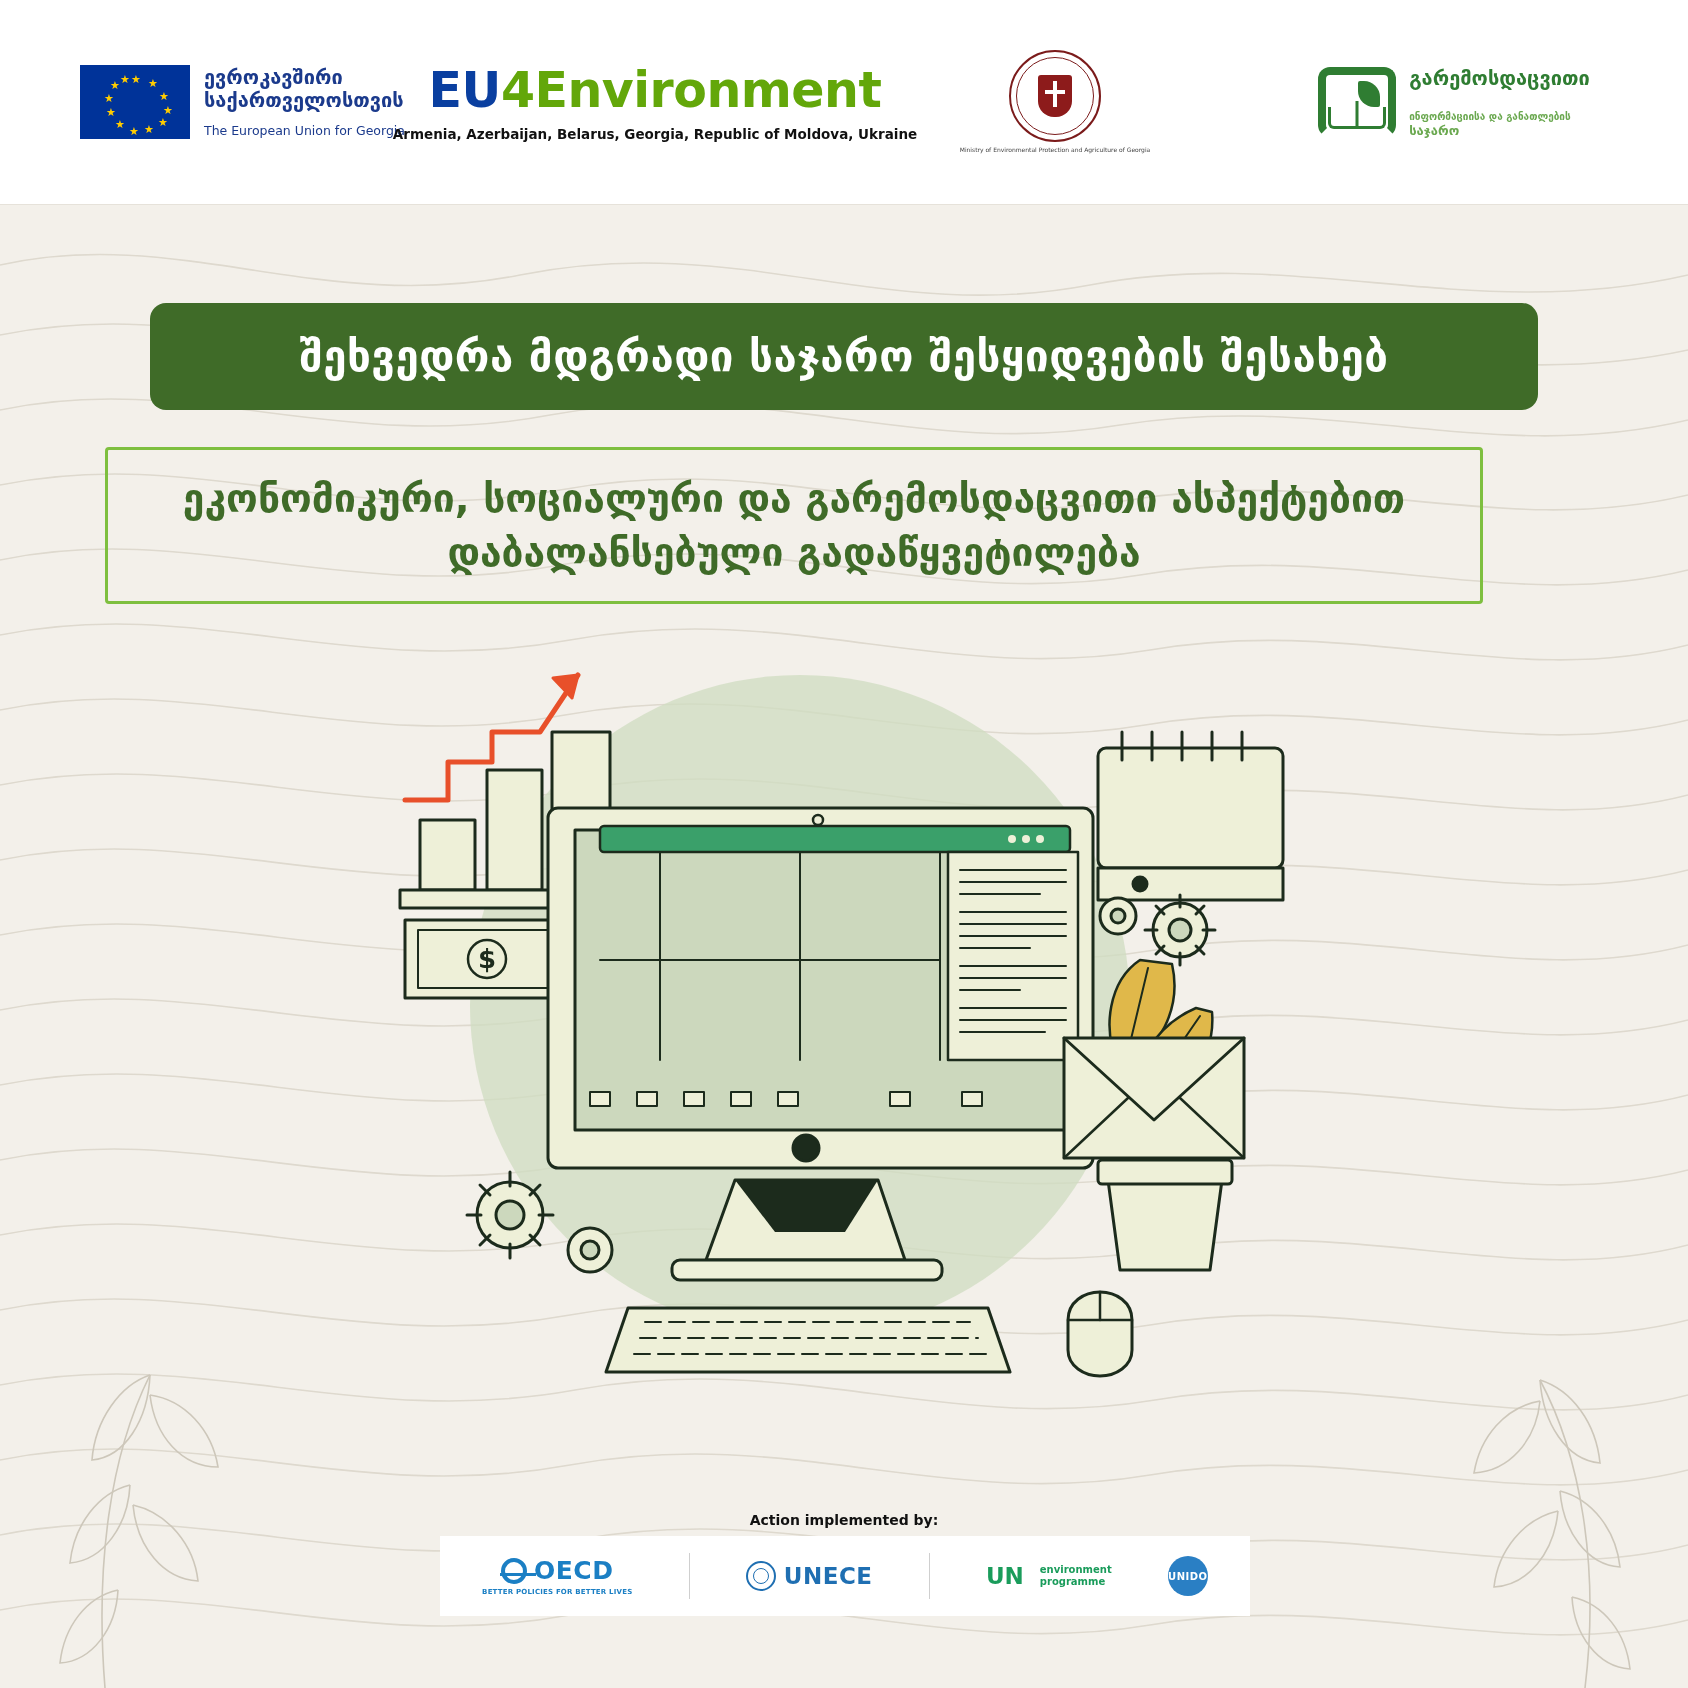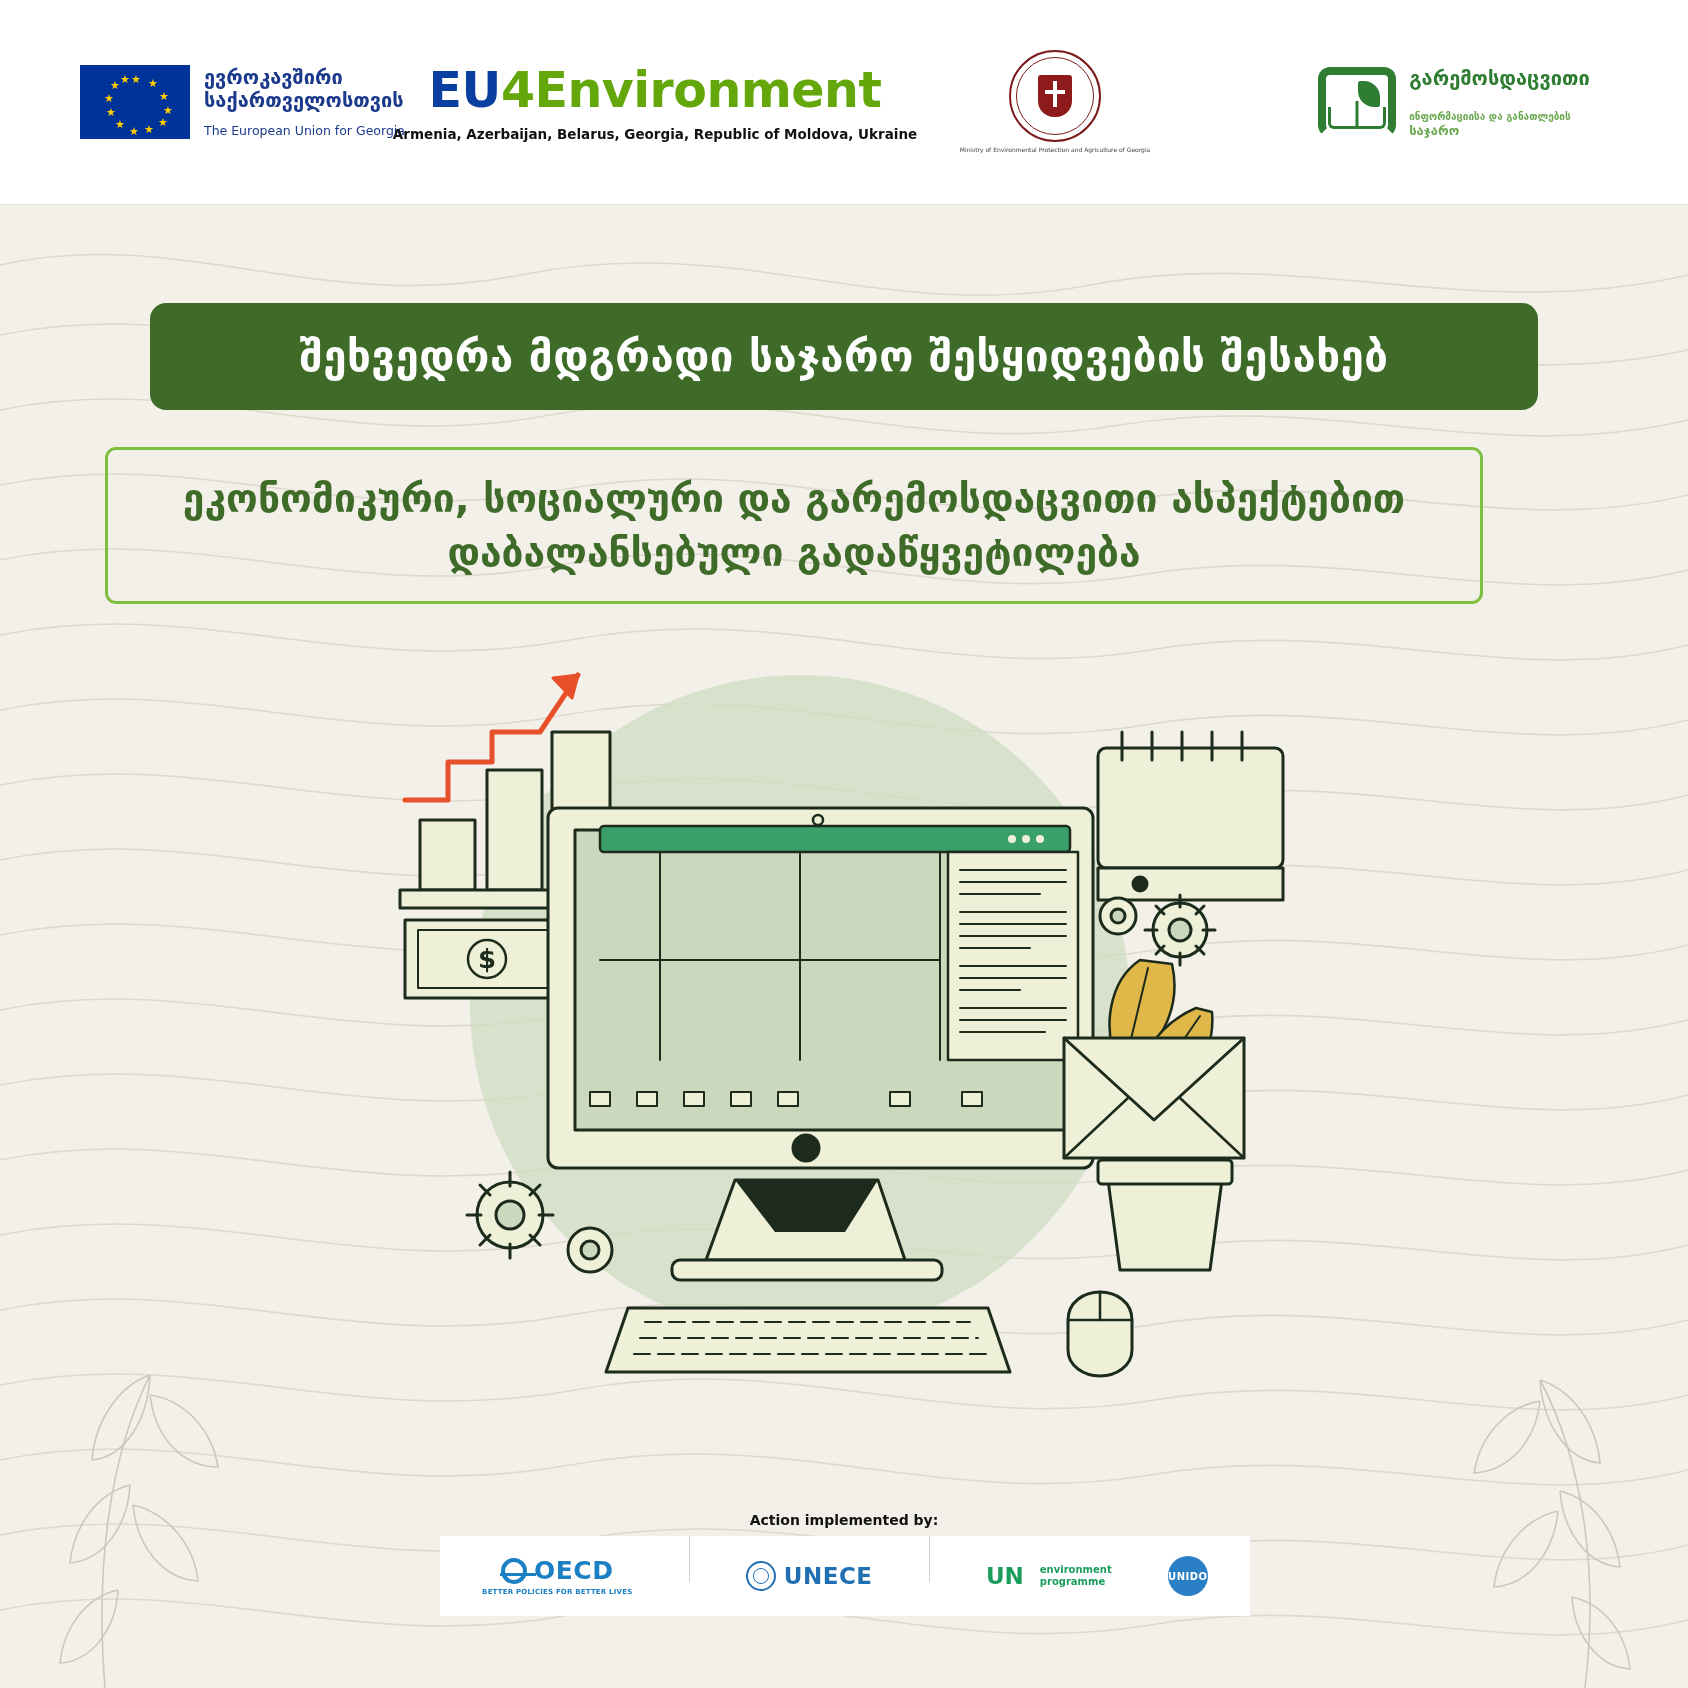--- a/index.html
+++ b/index.html
@@ -119,42 +119,42 @@
     display: flex; align-items: center; justify-content: center;
     z-index: 10;
   }
   .title-dark span {
     color: #ffffff; font-size: 42px; font-weight: 700; letter-spacing: 0.5px;
     text-align: center;
   }
   .title-light {
     position: absolute; left: 105px; top: 447px;
     width: 1378px; height: 157px;
-    background: transparent; border: 3px solid #7ebf3f; border-radius: 11px;
+    background: transparent; border: 3px solid #7ebf3f; border-radius: 4px;
     display: flex; align-items: center; justify-content: center;
     z-index: 10; padding: 0 26px;
   }
   .title-light span {
     color: #3f6b28; font-size: 39px; font-weight: 700; line-height: 1.38;
     text-align: center;
   }
 
   
   .illus { position: absolute; left: 0; top: 620px; width: 1688px; height: 780px; z-index: 5; }
   .illus svg { display: block; width: 1688px; height: 780px; }
 
   
   .impl-label {
     position: absolute; left: 0; right: 0; top: 1512px;
     text-align: center; font-size: 14px; font-weight: 700; color: #111; z-index: 12;
   }
   .impl-bar {
     position: absolute; left: 440px; top: 1536px;
     width: 810px; height: 80px; background: #fff;
-    display: flex; justify-content: space-around;
+    display: flex; align-items: center; justify-content: space-around;
     padding: 0 14px; z-index: 12;
   }
   .impl-item { display: flex; align-items: center; justify-content: center; height: 100%; }
   .divider { width: 1px; height: 46px; background: #cfcfcf; }
 
   .oecd { display: flex; flex-direction: column; align-items: center; }
   .oecd-row { display: flex; align-items: center; gap: 7px; }
   .oecd-circle {
     width: 26px; height: 26px; border-radius: 50%;
     border: 4px solid #1b7fc4; position: relative;

